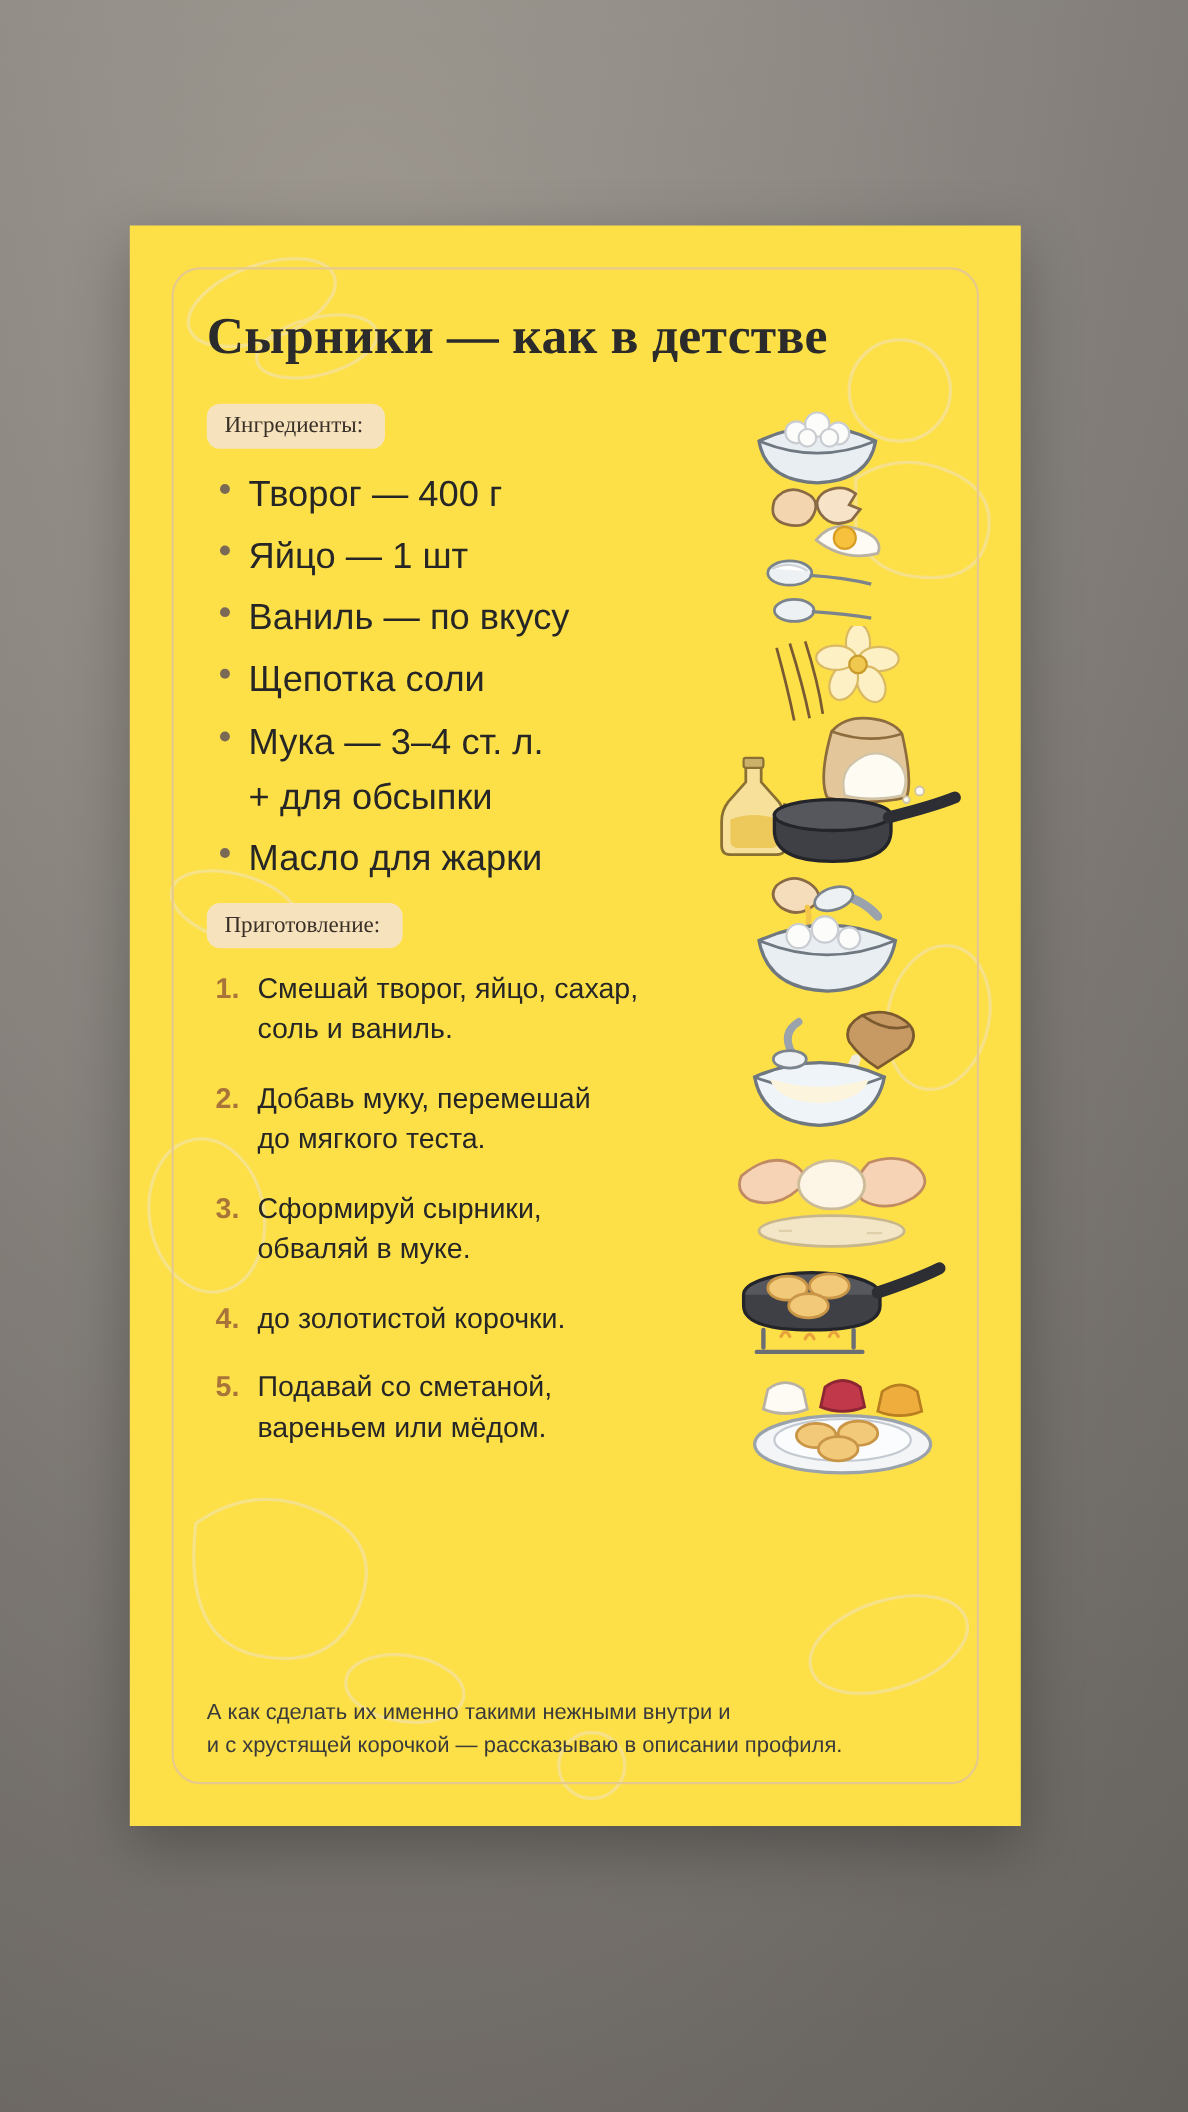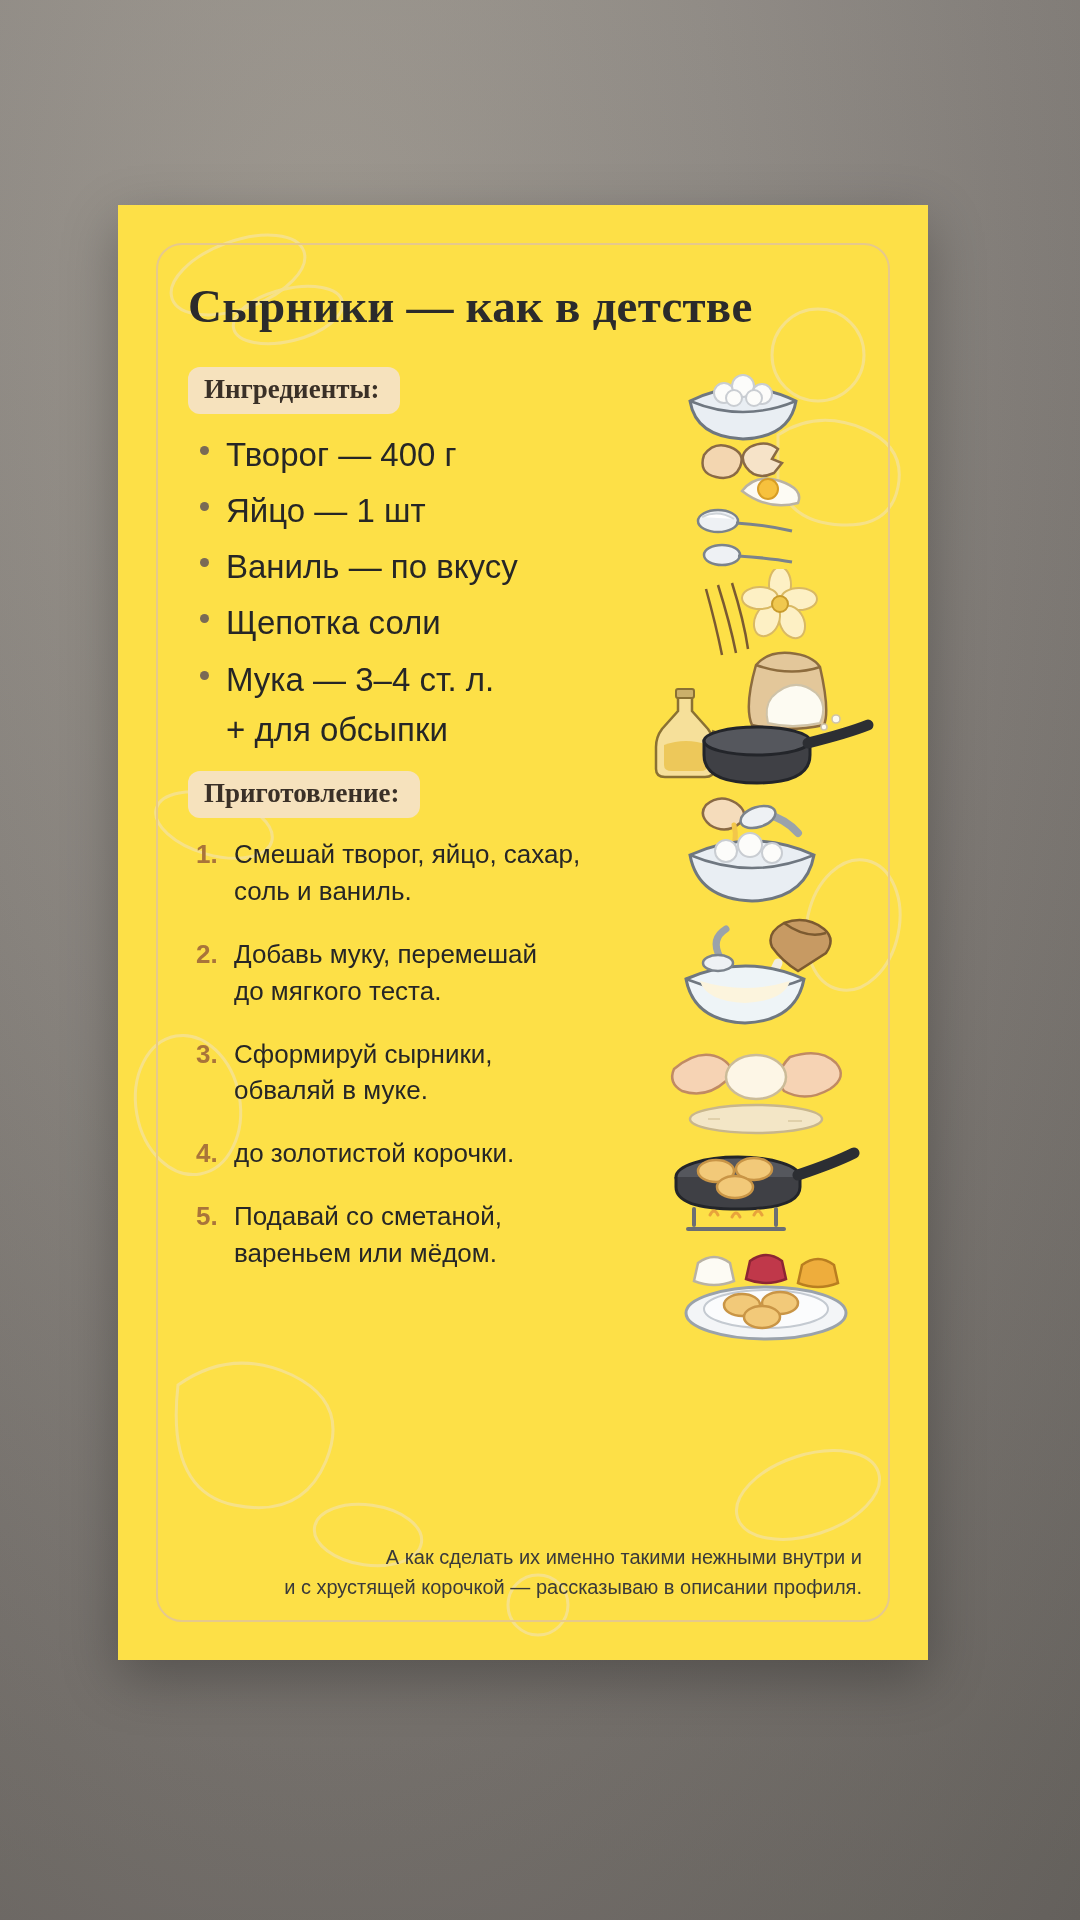--- a/index.html
+++ b/index.html
@@ -77,22 +77,22 @@
     margin: 12px 0 0 0;
     white-space: nowrap;
   }
 
   .section-chip {
     display: inline-block;
     background: #f6e2bd;
     border-radius: 12px;
     padding: 7px 20px 9px 16px;
     font-family: "Liberation Serif", serif;
-    font-weight: bold;
-    font-size: 27px;
+    font-weight: normal;
+    font-size: 21px;
     color: #3a3027;
   }
 
   .ing-chip { margin-top: 34px; }
   .prep-chip { margin-top: 10px; }
 
   ul.ing-list {
     list-style: none;
     margin: 16px 0 0 0;
     padding: 0;
@@ -142,21 +142,21 @@
     color: #a9743a;
     font-weight: bold;
   }
   ol.prep-list li .l2 { display: block; }
 
   .footnote {
     position: absolute;
     left: 0;
     right: 10px;
     bottom: 6px;
-    text-align: right;
+    text-align: left;
     font-size: 20px;
     line-height: 1.5;
     color: #3a3a3a;
   }
 
   
   .ill-ing {
     position: absolute;
     right: -6px;
     top: 100px;
@@ -220,20 +220,24 @@
       </li>
       <li>
         <span class="bullet"></span>
         <span>Щепотка соли</span>
       </li>
       <li>
         <span class="bullet"></span>
         <span>Мука — 3–4 ст. л.</span>
         <span class="sub">+ для обсыпки</span>
       </li>
+      <li>
+        <span class="bullet"></span>
+        <span>Масло для жарки</span>
+      </li>
     </ul>
 
     <div class="section-chip prep-chip">Приготовление:</div>
 
     <ol class="prep-list">
       <li>
         <span class="num">1.</span>
         <span>Смешай творог, яйцо, сахар,</span>
         <span class="l2">соль и ваниль.</span>
       </li>

